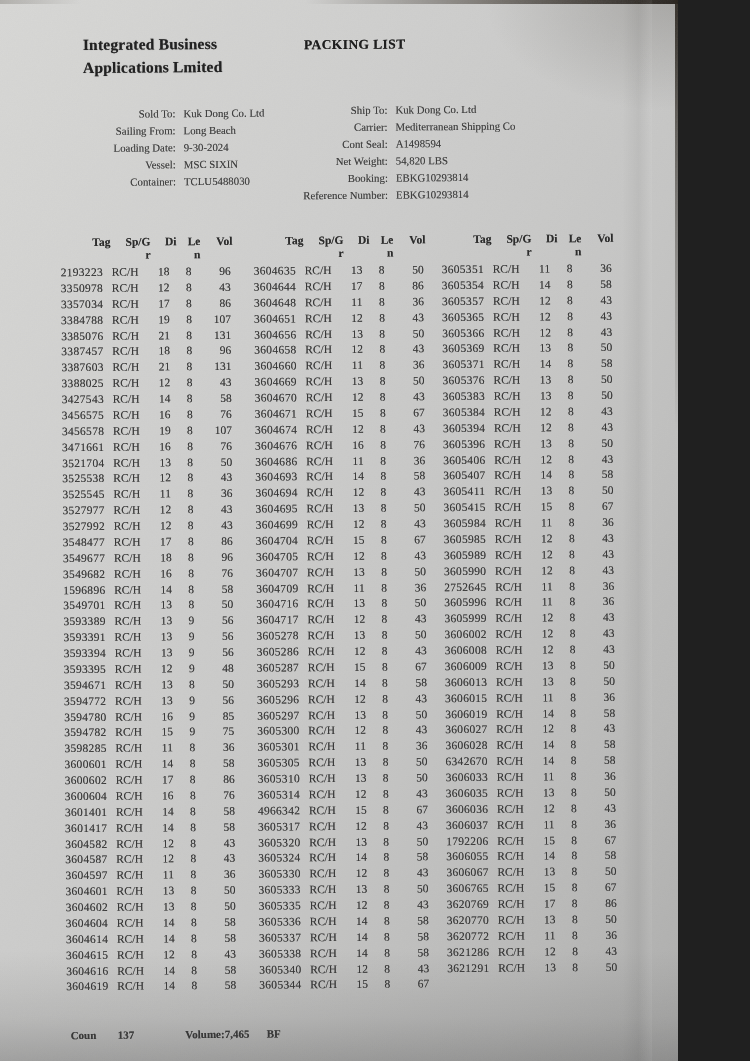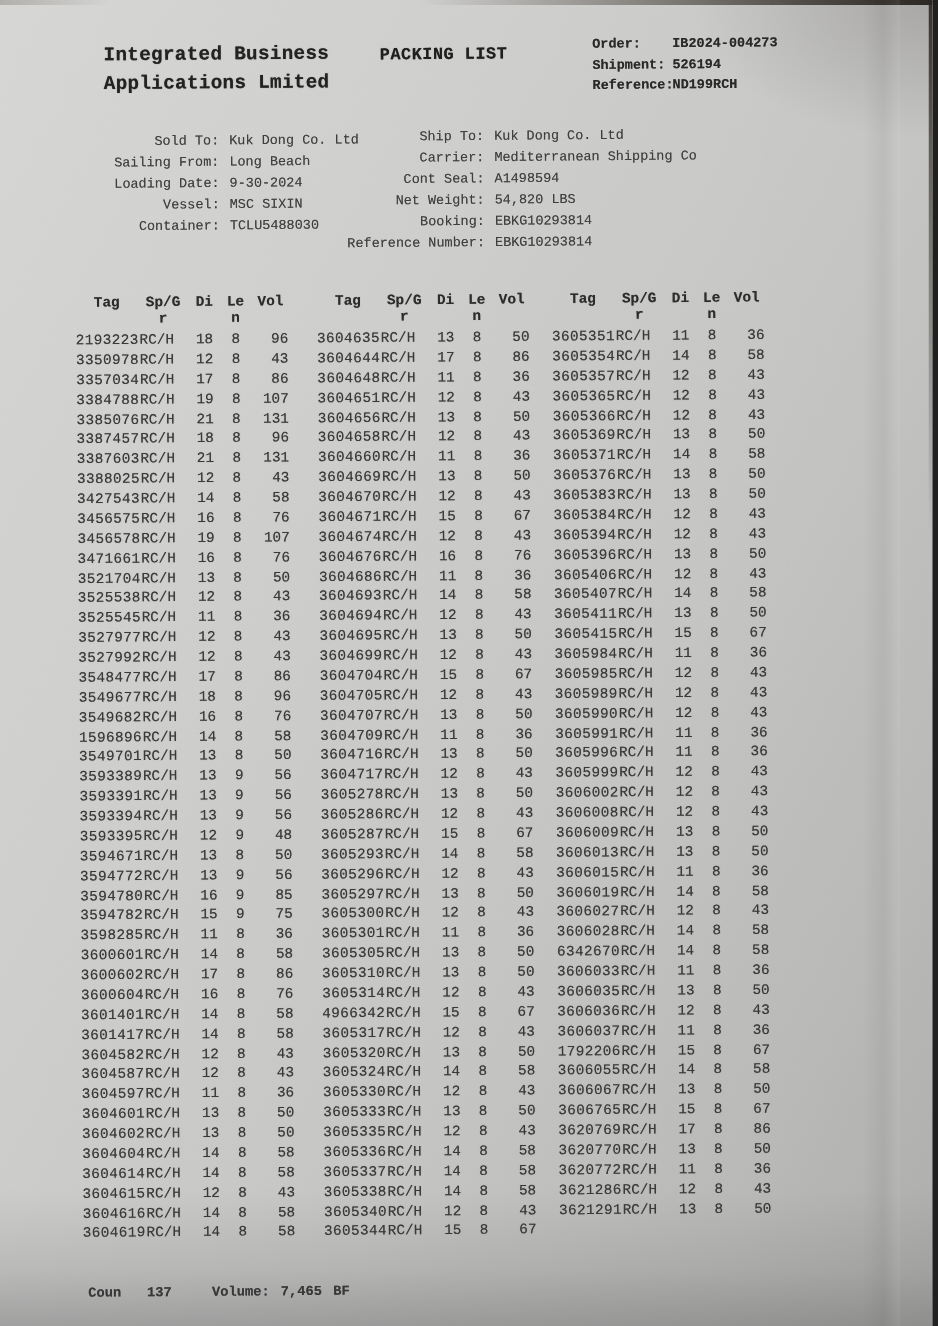--- a/index.html
+++ b/index.html
@@ -1,17 +1,17 @@
 <!DOCTYPE html>
 <html><head>
 <meta charset="utf-8">
 <style>
   html,body{margin:0;padding:0;width:750px;height:1061px;overflow:hidden;background:#202020;}
-  .photo{position:relative;width:746px;height:1061px;overflow:hidden;
-    font-family:Liberation Mono, monospace;
+  .photo{position:relative;width:678px;height:1061px;overflow:hidden;
+    font-family:Liberation Serif, serif;
     background:linear-gradient(118deg,#d8d8d6 0%,#cfcfce 35%,#c6c6c5 62%,#b9b9b8 85%,#adadac 100%);}
   .shade-bottom{position:absolute;left:0;right:0;bottom:0;height:110px;pointer-events:none;
     background:linear-gradient(to bottom,rgba(100,100,100,0) 0%,rgba(100,100,100,0.18) 60%,rgba(88,88,88,0.38) 100%);}
   .corner-tr{position:absolute;top:0;right:0;width:190px;height:110px;pointer-events:none;
     background:radial-gradient(ellipse at top right,rgba(92,89,84,0.30),rgba(92,89,84,0) 72%);}
   .edge-top{position:absolute;top:0;left:0;right:0;height:4px;pointer-events:none;
     background:linear-gradient(to right,rgba(60,54,46,0.25) 0%,rgba(60,54,46,0) 12%,rgba(60,54,46,0) 45%,rgba(55,48,40,0.55) 72%,rgba(32,27,22,0.95) 100%);}
   .edge-right{position:absolute;top:0;right:0;width:3px;height:430px;pointer-events:none;
     background:linear-gradient(to bottom,rgba(38,33,27,0.9),rgba(38,33,27,0));}
   .crease{position:absolute;top:0;right:26px;width:30px;height:100%;pointer-events:none;
@@ -31,54 +31,46 @@
   .info-left{top:104px;left:40px;display:grid;grid-template-columns:138px auto;column-gap:8px;}
   .info-right{top:102px;left:250px;display:grid;grid-template-columns:140px auto;column-gap:8px;}
   .info .lbl{text-align:right;}
 
   .ptable{position:absolute;top:234px;left:62px;width:565px;font-size:11.5px;color:#343434;
     text-shadow:0 0 0.55px rgba(52,52,52,0.6);}
   .trow{display:flex;}
   .tgroup{display:grid;grid-template-columns:50px 40px 26px 24px 32px;width:172px;}
   .gm0{margin-right:21px;} .gm1{margin-right:16px;}
   .thead{font-weight:bold;color:#262626;margin-bottom:3px;}
-  .thead .hc{text-align:center;line-height:13px;}
+  .thead .hc{text-align:right;line-height:13px;}
   .drow{height:15.88px;line-height:15.88px;}
   .c-tag{text-align:left;letter-spacing:0.3px;}
   .c-spg{text-align:left;padding-left:1px;}
   .c-di{text-align:center;}
   .c-len{text-align:center;}
   .c-vol{text-align:right;padding-right:2px;}
 
   .pfooter{position:absolute;top:1027px;left:66px;display:flex;font-size:11px;font-weight:bold;color:#333;
     text-shadow:0 0 0.5px rgba(51,51,51,0.6);}
-  .pfooter .f1{width:47px;} .pfooter .f2{width:52px;} .pfooter .f3{width:55px;} .pfooter .f4{width:42px;}
+  .pfooter .f1{width:47px;} .pfooter .f2{width:52px;} .pfooter .f3{width:55px;text-align:right;} .pfooter .f4{width:42px;}
 </style>
 </head>
 <body>
 
 <div class="photo">
 
   <div class="content">
 
     <div class="company">
       <div>Integrated Business</div>
       <div>Applications Lmited</div>
     </div>
 
     <div class="doc-title">PACKING LIST</div>
 
-    <div class="order-block">
-      <div>Order:</div>
-      <div>IB2024-004273</div>
-      <div>Shipment:</div>
-      <div>526194</div>
-      <div>Reference:</div>
-      <div>ND199RCH</div>
-    </div>
 
     <div class="info info-left">
       <div class="lbl">Sold To:</div>
       <div>Kuk Dong Co. Ltd</div>
       <div class="lbl">Sailing From:</div>
       <div>Long Beach</div>
       <div class="lbl">Loading Date:</div>
       <div>9-30-2024</div>
       <div class="lbl">Vessel:</div>
       <div>MSC SIXIN</div>
@@ -613,21 +605,21 @@
               <div class="c-vol">58</div>
             </div>
             <div class="tgroup gm1">
               <div class="c-tag">3604709</div>
               <div class="c-spg">RC/H</div>
               <div class="c-di">11</div>
               <div class="c-len">8</div>
               <div class="c-vol">36</div>
             </div>
             <div class="tgroup">
-              <div class="c-tag">3605991</div>
+              <div class="c-tag">2752645</div>
               <div class="c-spg">RC/H</div>
               <div class="c-di">11</div>
               <div class="c-len">8</div>
               <div class="c-vol">36</div>
             </div>
           </div>
           <div class="trow drow">
             <div class="tgroup gm0">
               <div class="c-tag">3549701</div>
               <div class="c-spg">RC/H</div>

